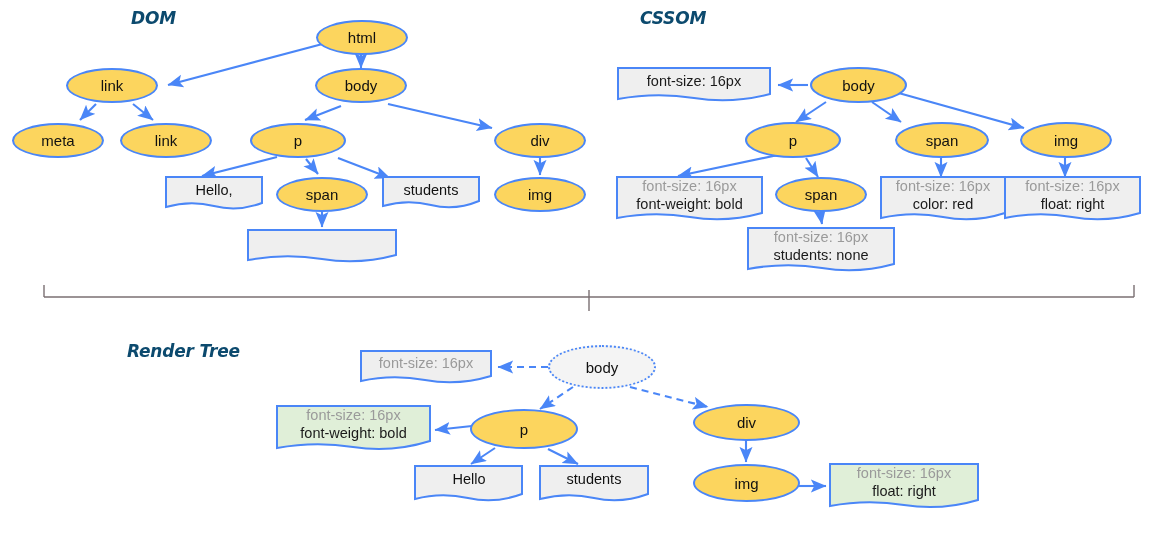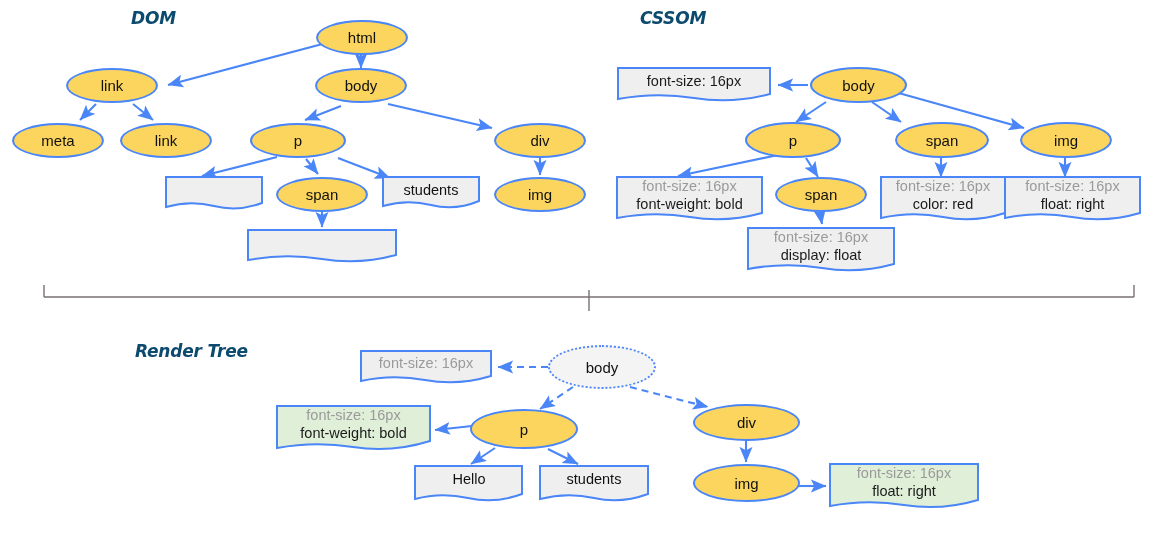--- a/index.html
+++ b/index.html
@@ -153,52 +153,55 @@
     <g stroke="#4a86f7" stroke-width="2" fill="#e0efd8">
 
       <path d="M277,406 L430,406 L430,441 Q392,453 353,447 Q315,441 277,448 Z"></path>
 
       <path d="M830,464 L978,464 L978,500 Q941,511 904,505 Q867,499 830,506 Z"></path>
     </g>
   </svg>
 
   <div class="title" style="left:131px; top:8px;">DOM</div>
   <div class="title" style="left:640px; top:8px;text-align:center;">CSSOM</div>
-  <div class="title" style="left:135px; top:341px;">Render Tree</div>
+  <div class="title" style="left:127px; top:341px;">Render Tree</div>
 
   <div class="node ellipse" style="left:316px; top:20px; width:92px; height:35px;">html</div>
   <div class="node ellipse" style="left:66px; top:68px; width:92px; height:35px;">link</div>
   <div class="node ellipse" style="left:315px; top:68px; width:92px; height:35px;">body</div>
   <div class="node ellipse" style="left:12px; top:123px; width:92px; height:35px;">meta</div>
   <div class="node ellipse" style="left:120px; top:123px; width:92px; height:35px;">link</div>
   <div class="node ellipse" style="left:250px; top:123px; width:96px; height:35px;">p</div>
   <div class="node ellipse" style="left:494px; top:123px; width:92px; height:35px;">div</div>
   <div class="node ellipse" style="left:276px; top:177px; width:92px; height:35px;">span</div>
   <div class="node ellipse" style="left:494px; top:177px; width:92px; height:35px;">img</div>
 
+  <div class="node boxnode" style="left:166px; top:177px; width:96px; height:30px;">
+    <span class="wrap line1">Hello,</span>
+  </div>
   <div class="node boxnode" style="left:383px; top:177px; width:96px; height:30px;">
     <span class="wrap line1">students</span>
   </div>
 
   <div class="node ellipse" style="left:810px; top:67px; width:97px; height:36px;">body</div>
   <div class="node ellipse" style="left:745px; top:122px; width:96px; height:36px;">p</div>
   <div class="node ellipse" style="left:775px; top:177px; width:92px; height:35px;">span</div>
   <div class="node ellipse" style="left:895px; top:122px; width:94px; height:36px;">span</div>
   <div class="node ellipse" style="left:1020px; top:122px; width:92px; height:36px;">img</div>
 
   <div class="node boxnode" style="left:618px; top:68px; width:152px; height:30px;">
     <span class="wrap line2 declared">font-size: 16px</span>
   </div>
   <div class="node boxnode" style="left:617px; top:177px; width:145px; height:40px;">
     <span class="wrap line1 inherited">font-size: 16px</span>
     <span class="wrap line2 declared">font-weight: bold</span>
   </div>
   <div class="node boxnode" style="left:748px; top:228px; width:146px; height:40px;">
     <span class="wrap line1 inherited">font-size: 16px</span>
-    <span class="wrap line2 declared">display: float</span>
+    <span class="wrap line2 declared">students: none</span>
   </div>
   <div class="node boxnode" style="left:881px; top:177px; width:124px; height:40px;">
     <span class="wrap line1 inherited">font-size: 16px</span>
     <span class="wrap line2 declared">color: red</span>
   </div>
   <div class="node boxnode" style="left:1005px; top:177px; width:135px; height:40px;">
     <span class="wrap line1 inherited">font-size: 16px</span>
     <span class="wrap line2 declared">float: right</span>
   </div>
 

